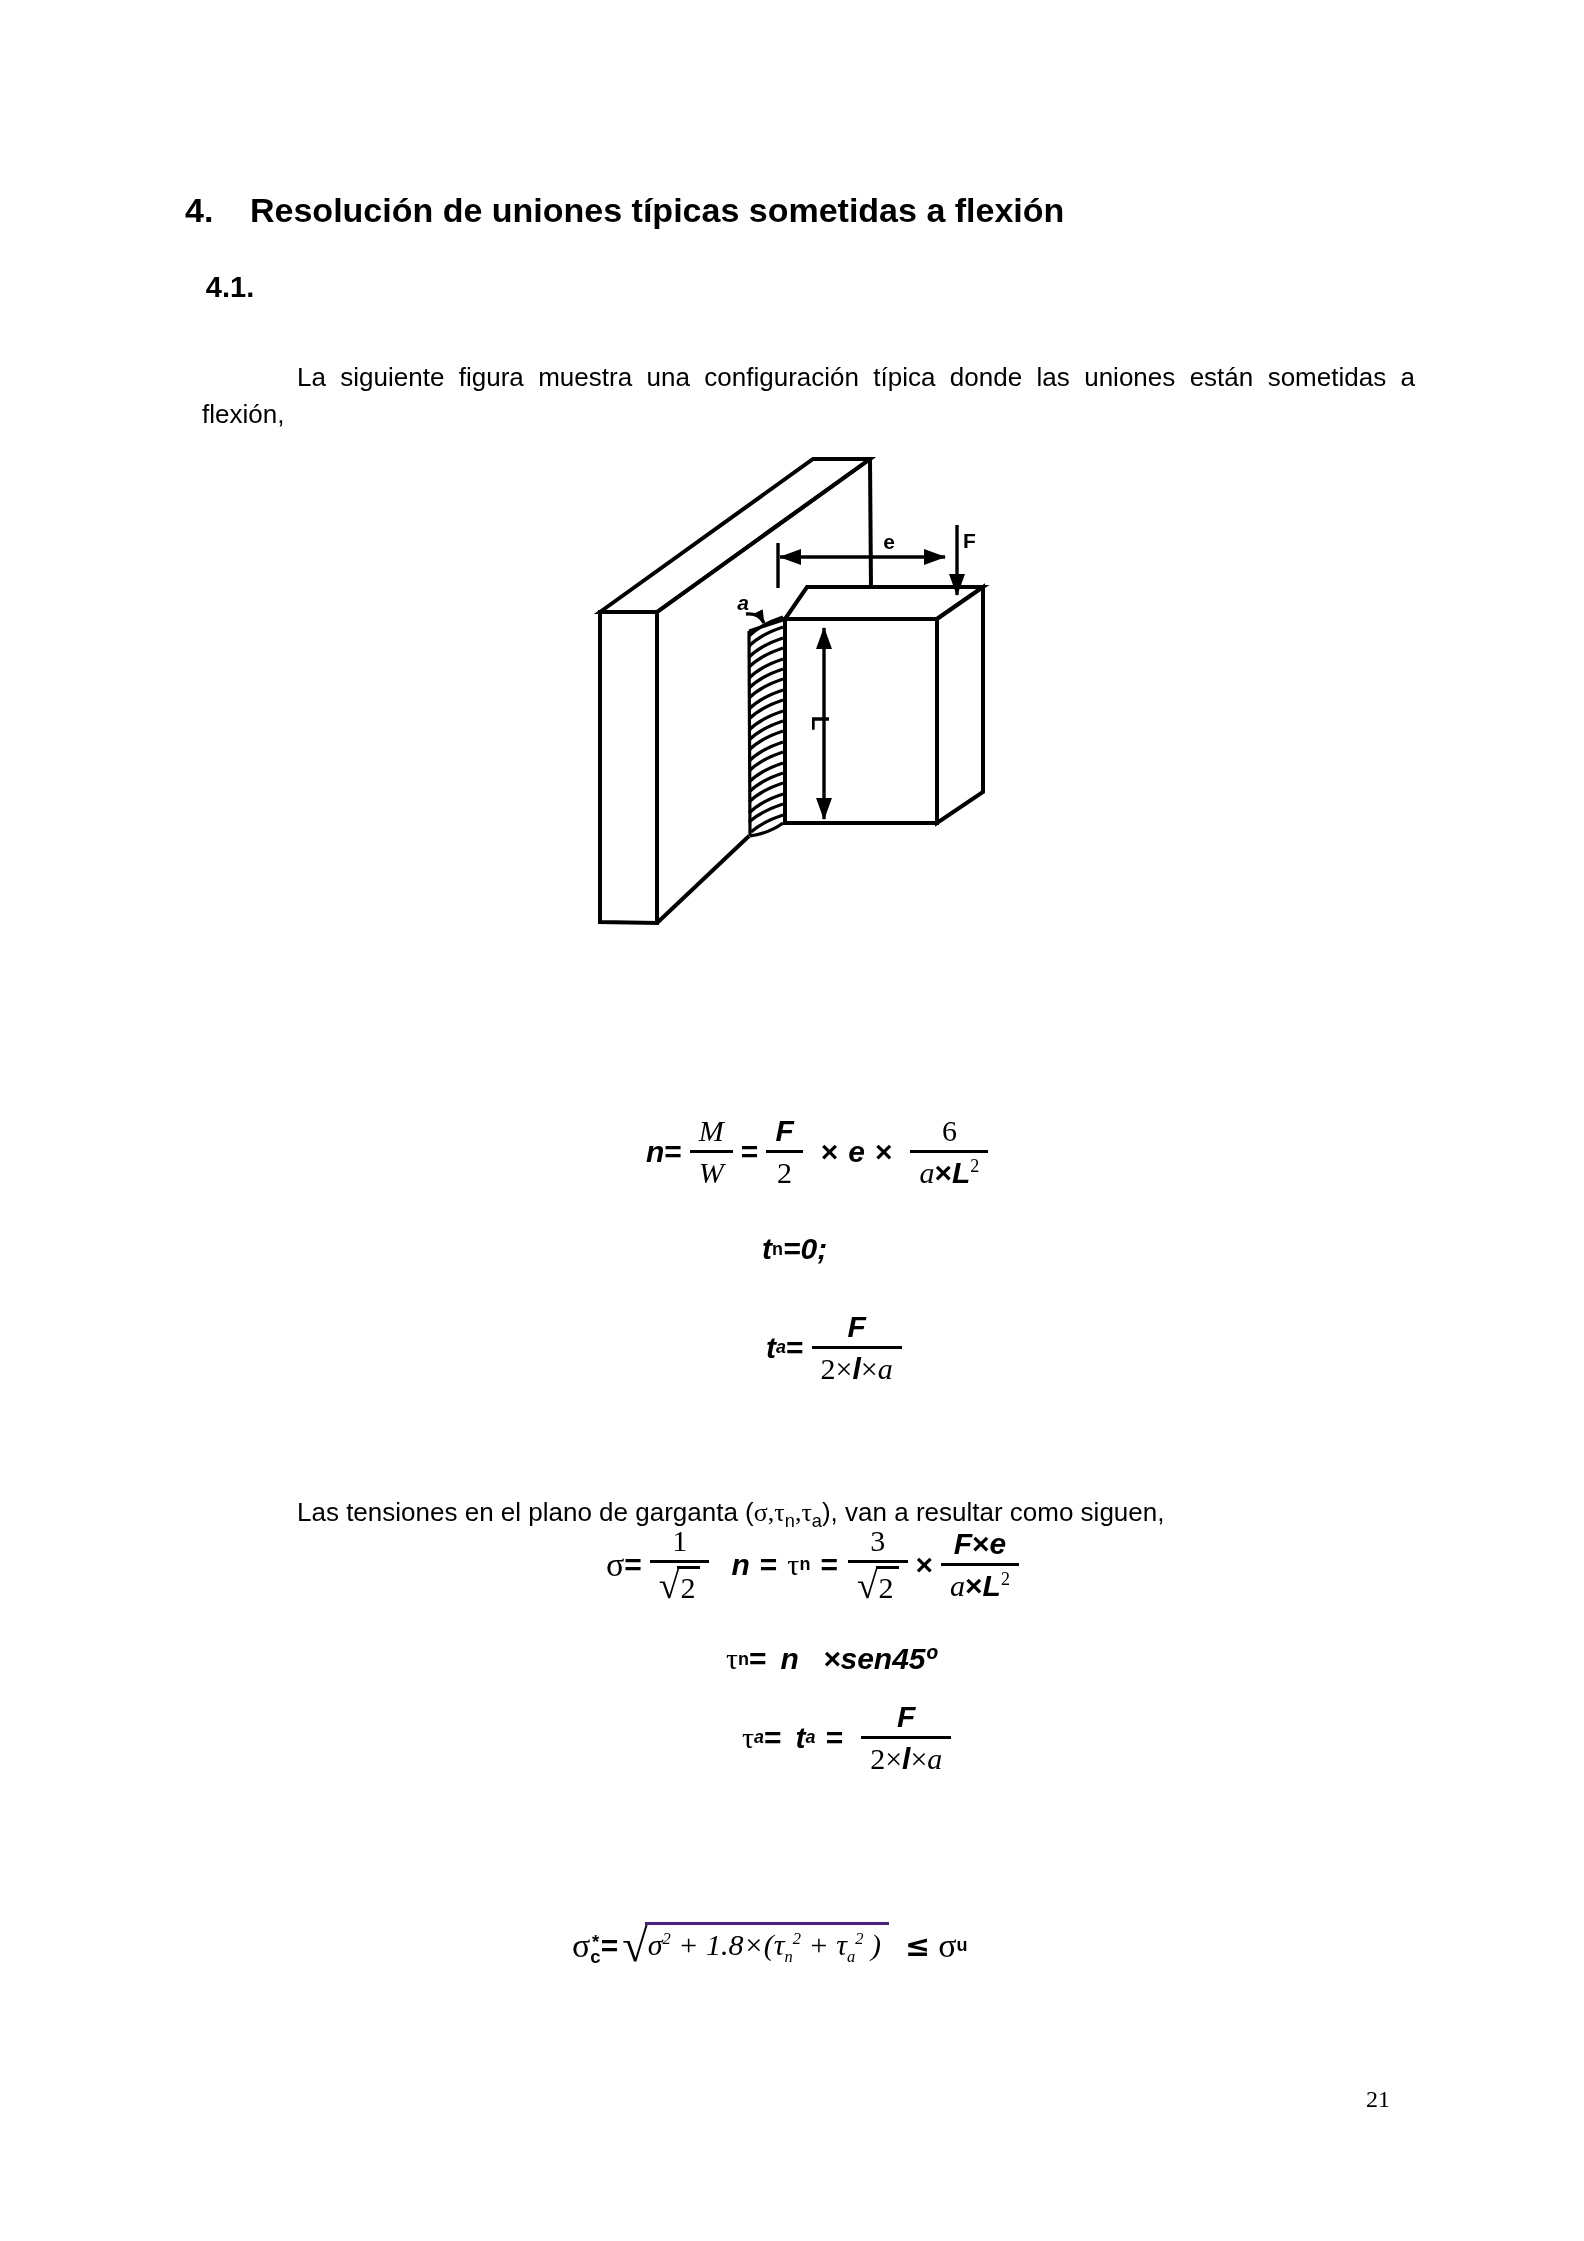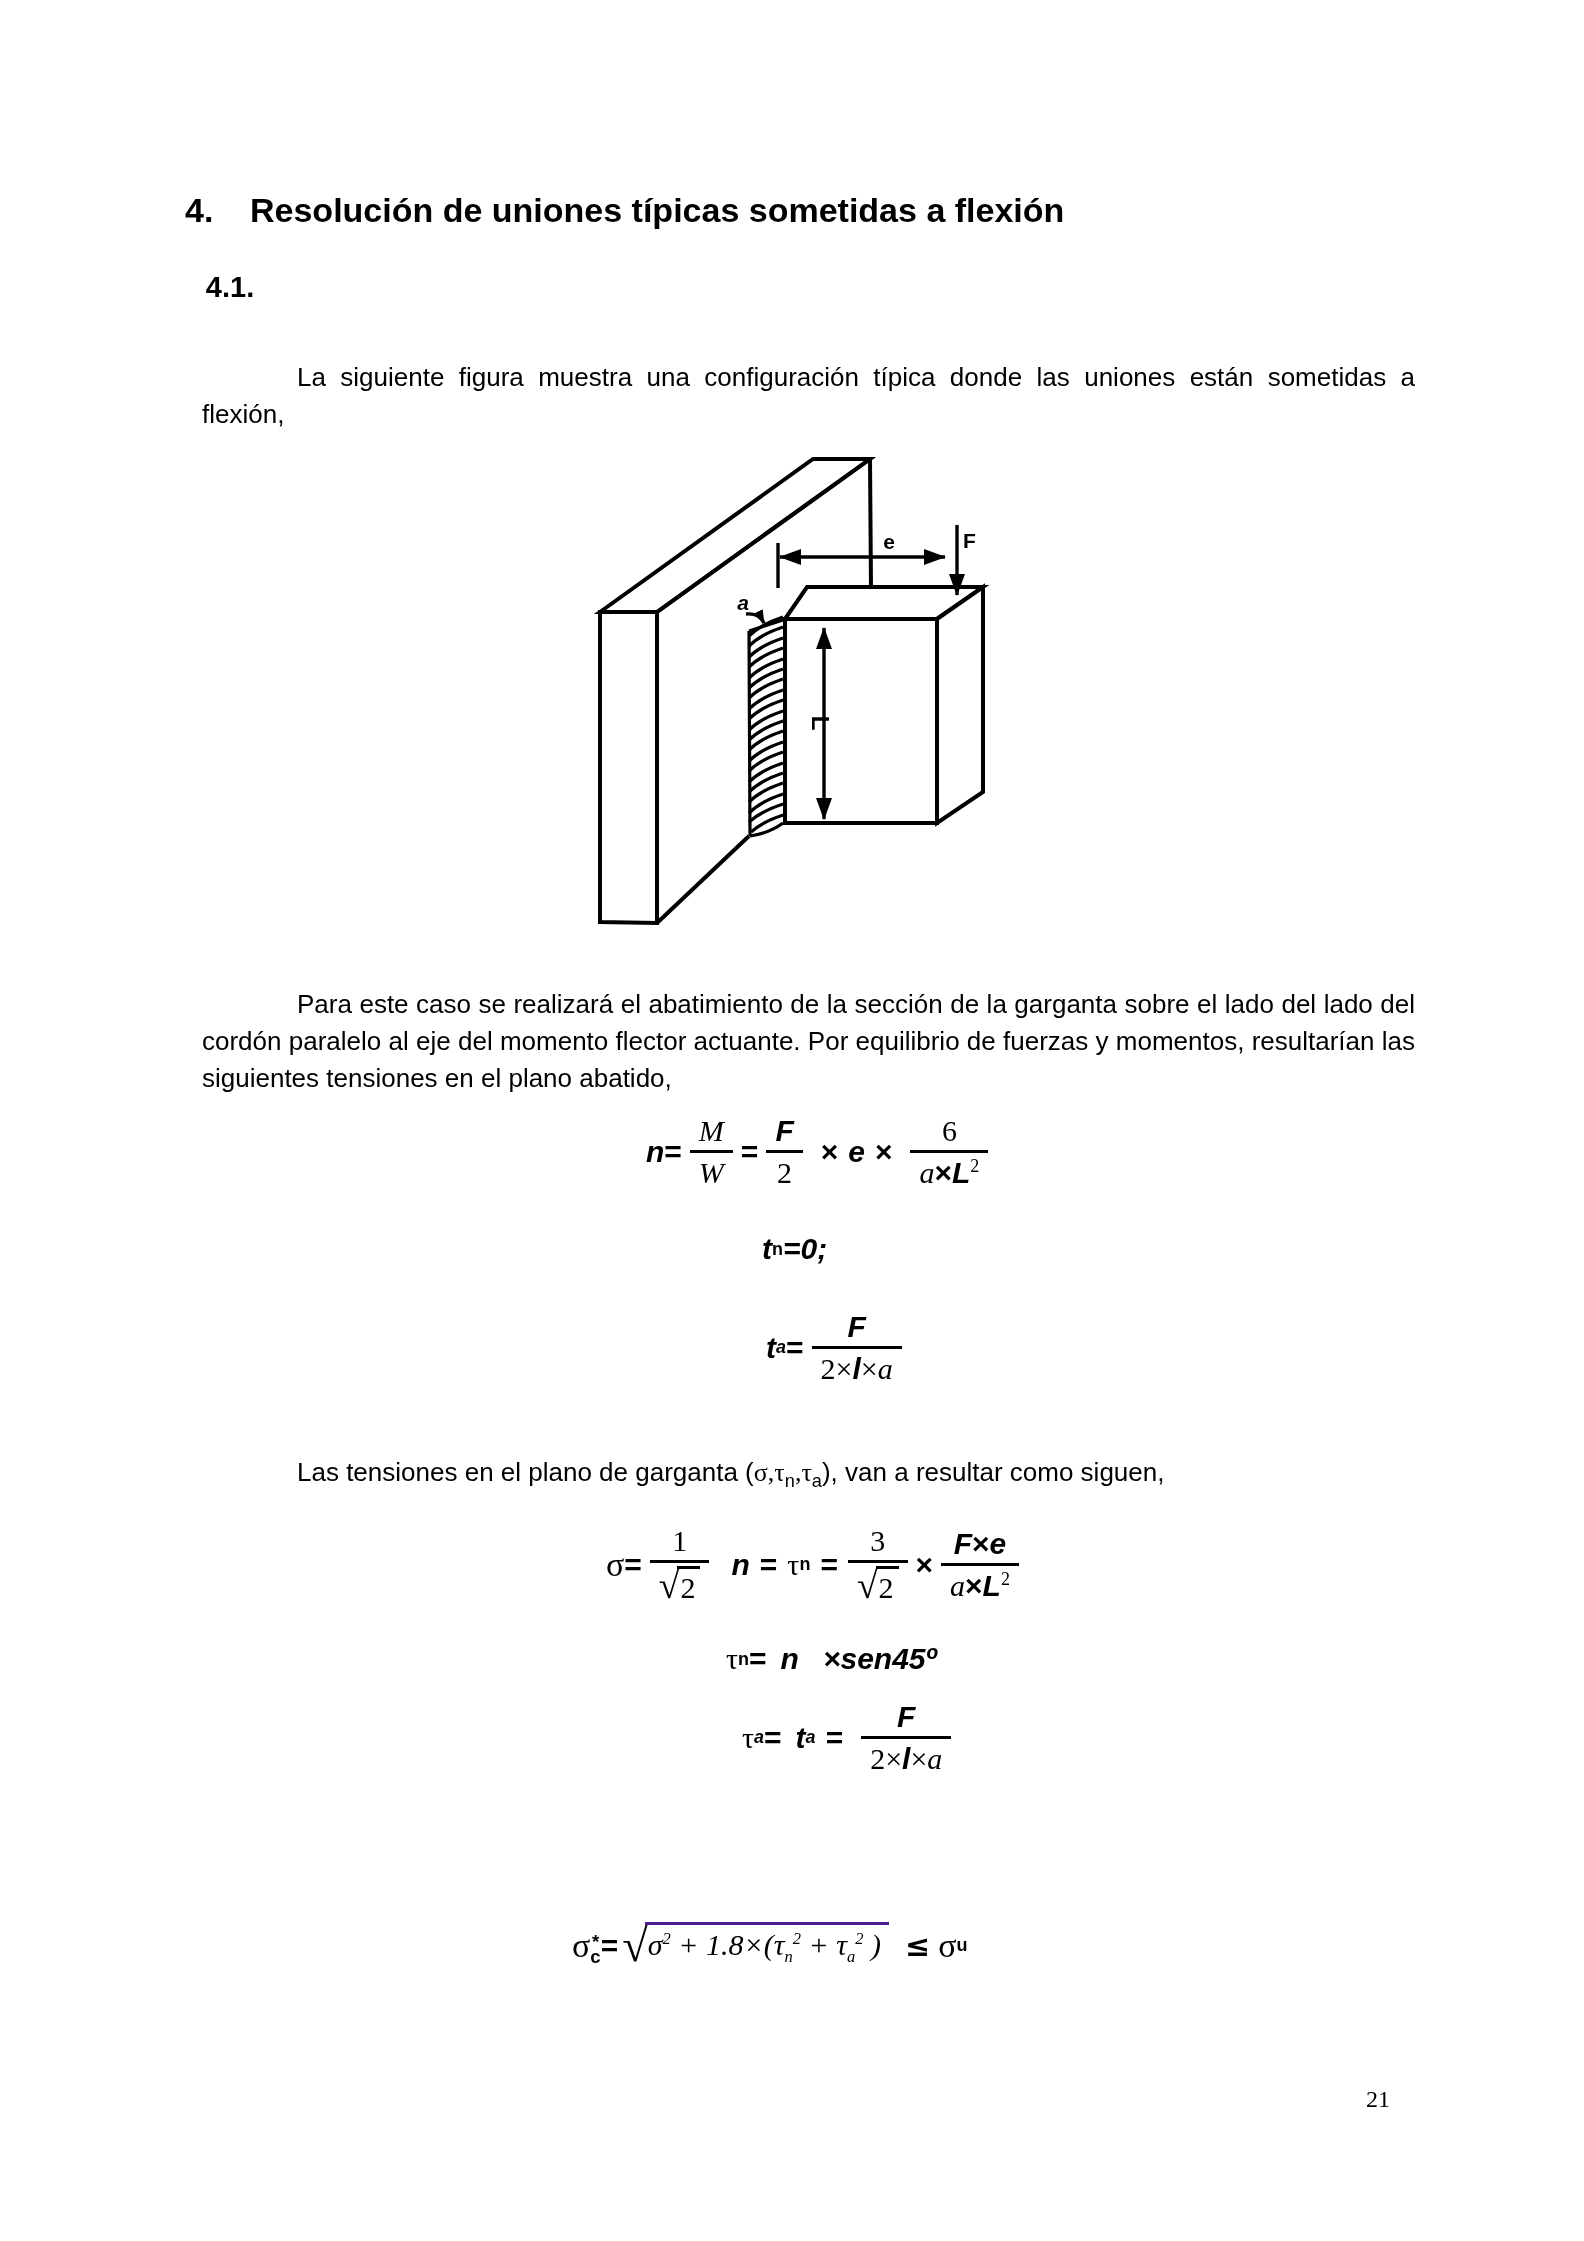--- a/index.html
+++ b/index.html
@@ -141,21 +141,20 @@
       <path class="dim" d="M196,184 C205,183 211,187 214,193" marker-end="url(#arr-s)" stroke-width="2.6"></path>
       <text x="199" y="180" font-size="21" font-style="italic" text-anchor="end">a</text>
     </g>
 
     <g>
       <line class="dim" x1="274" y1="198" x2="274" y2="389" marker-start="url(#arr)" marker-end="url(#arr)"></line>
       <text x="262" y="293" font-size="24" text-anchor="middle" transform="rotate(90 262 293)">L</text>
     </g>
   </svg>
 
-  <p class="para" style="top:970px">Para este caso se realizará el abatimiento de la sección de la garganta sobre el lado del lado del cordón paralelo al eje del momento flector actuante. Por equilibrio de fuerzas y momentos, resultarían las siguientes tensiones en el plano abatido,</p>
 
   <div class="eq" style="left:646px;top:1114px">
     <span class="sv">n</span>
       <span class="op">=</span>
     <span class="frac">
         <span class="num si">M</span>
         <span class="bar"></span>
         <span class="den si">W</span>
       </span>
     <span class="op">=</span>
@@ -184,21 +183,21 @@
     <span class="sv">t</span>
       <sub class="it">a</sub>
       <span class="op">=</span>
     <span class="frac">
         <span class="num sv">F</span>
         <span class="bar"></span>
         <span class="den"><span class="sr">2×</span><span class="sv">l</span><span class="sr">×</span><span class="si">a</span></span>
       </span>
   </div>
 
-  <p class="para" style="top:1438px"><span>Las tensiones en el plano de garganta (</span><span class="greek">σ,τ</span><sub>n</sub><span class="greek">,τ</span><sub>a</sub><span>), van a resultar como siguen,</span></p>
+  <p class="para" style="top:1478px"><span>Las tensiones en el plano de garganta (</span><span class="greek">σ,τ</span><sub>n</sub><span class="greek">,τ</span><sub>a</sub><span>), van a resultar como siguen,</span></p>
 
   <div class="eq" style="left:606px;top:1524px">
     <span class="greek sigma-big">σ</span>
       <span class="op">=</span>
     <span class="frac">
         <span class="num sr">1</span>
         <span class="bar"></span>
         <span class="den"><span class="sq">
             <span class="sq-sign">√</span>
             <span class="sq-body sr">2</span>

